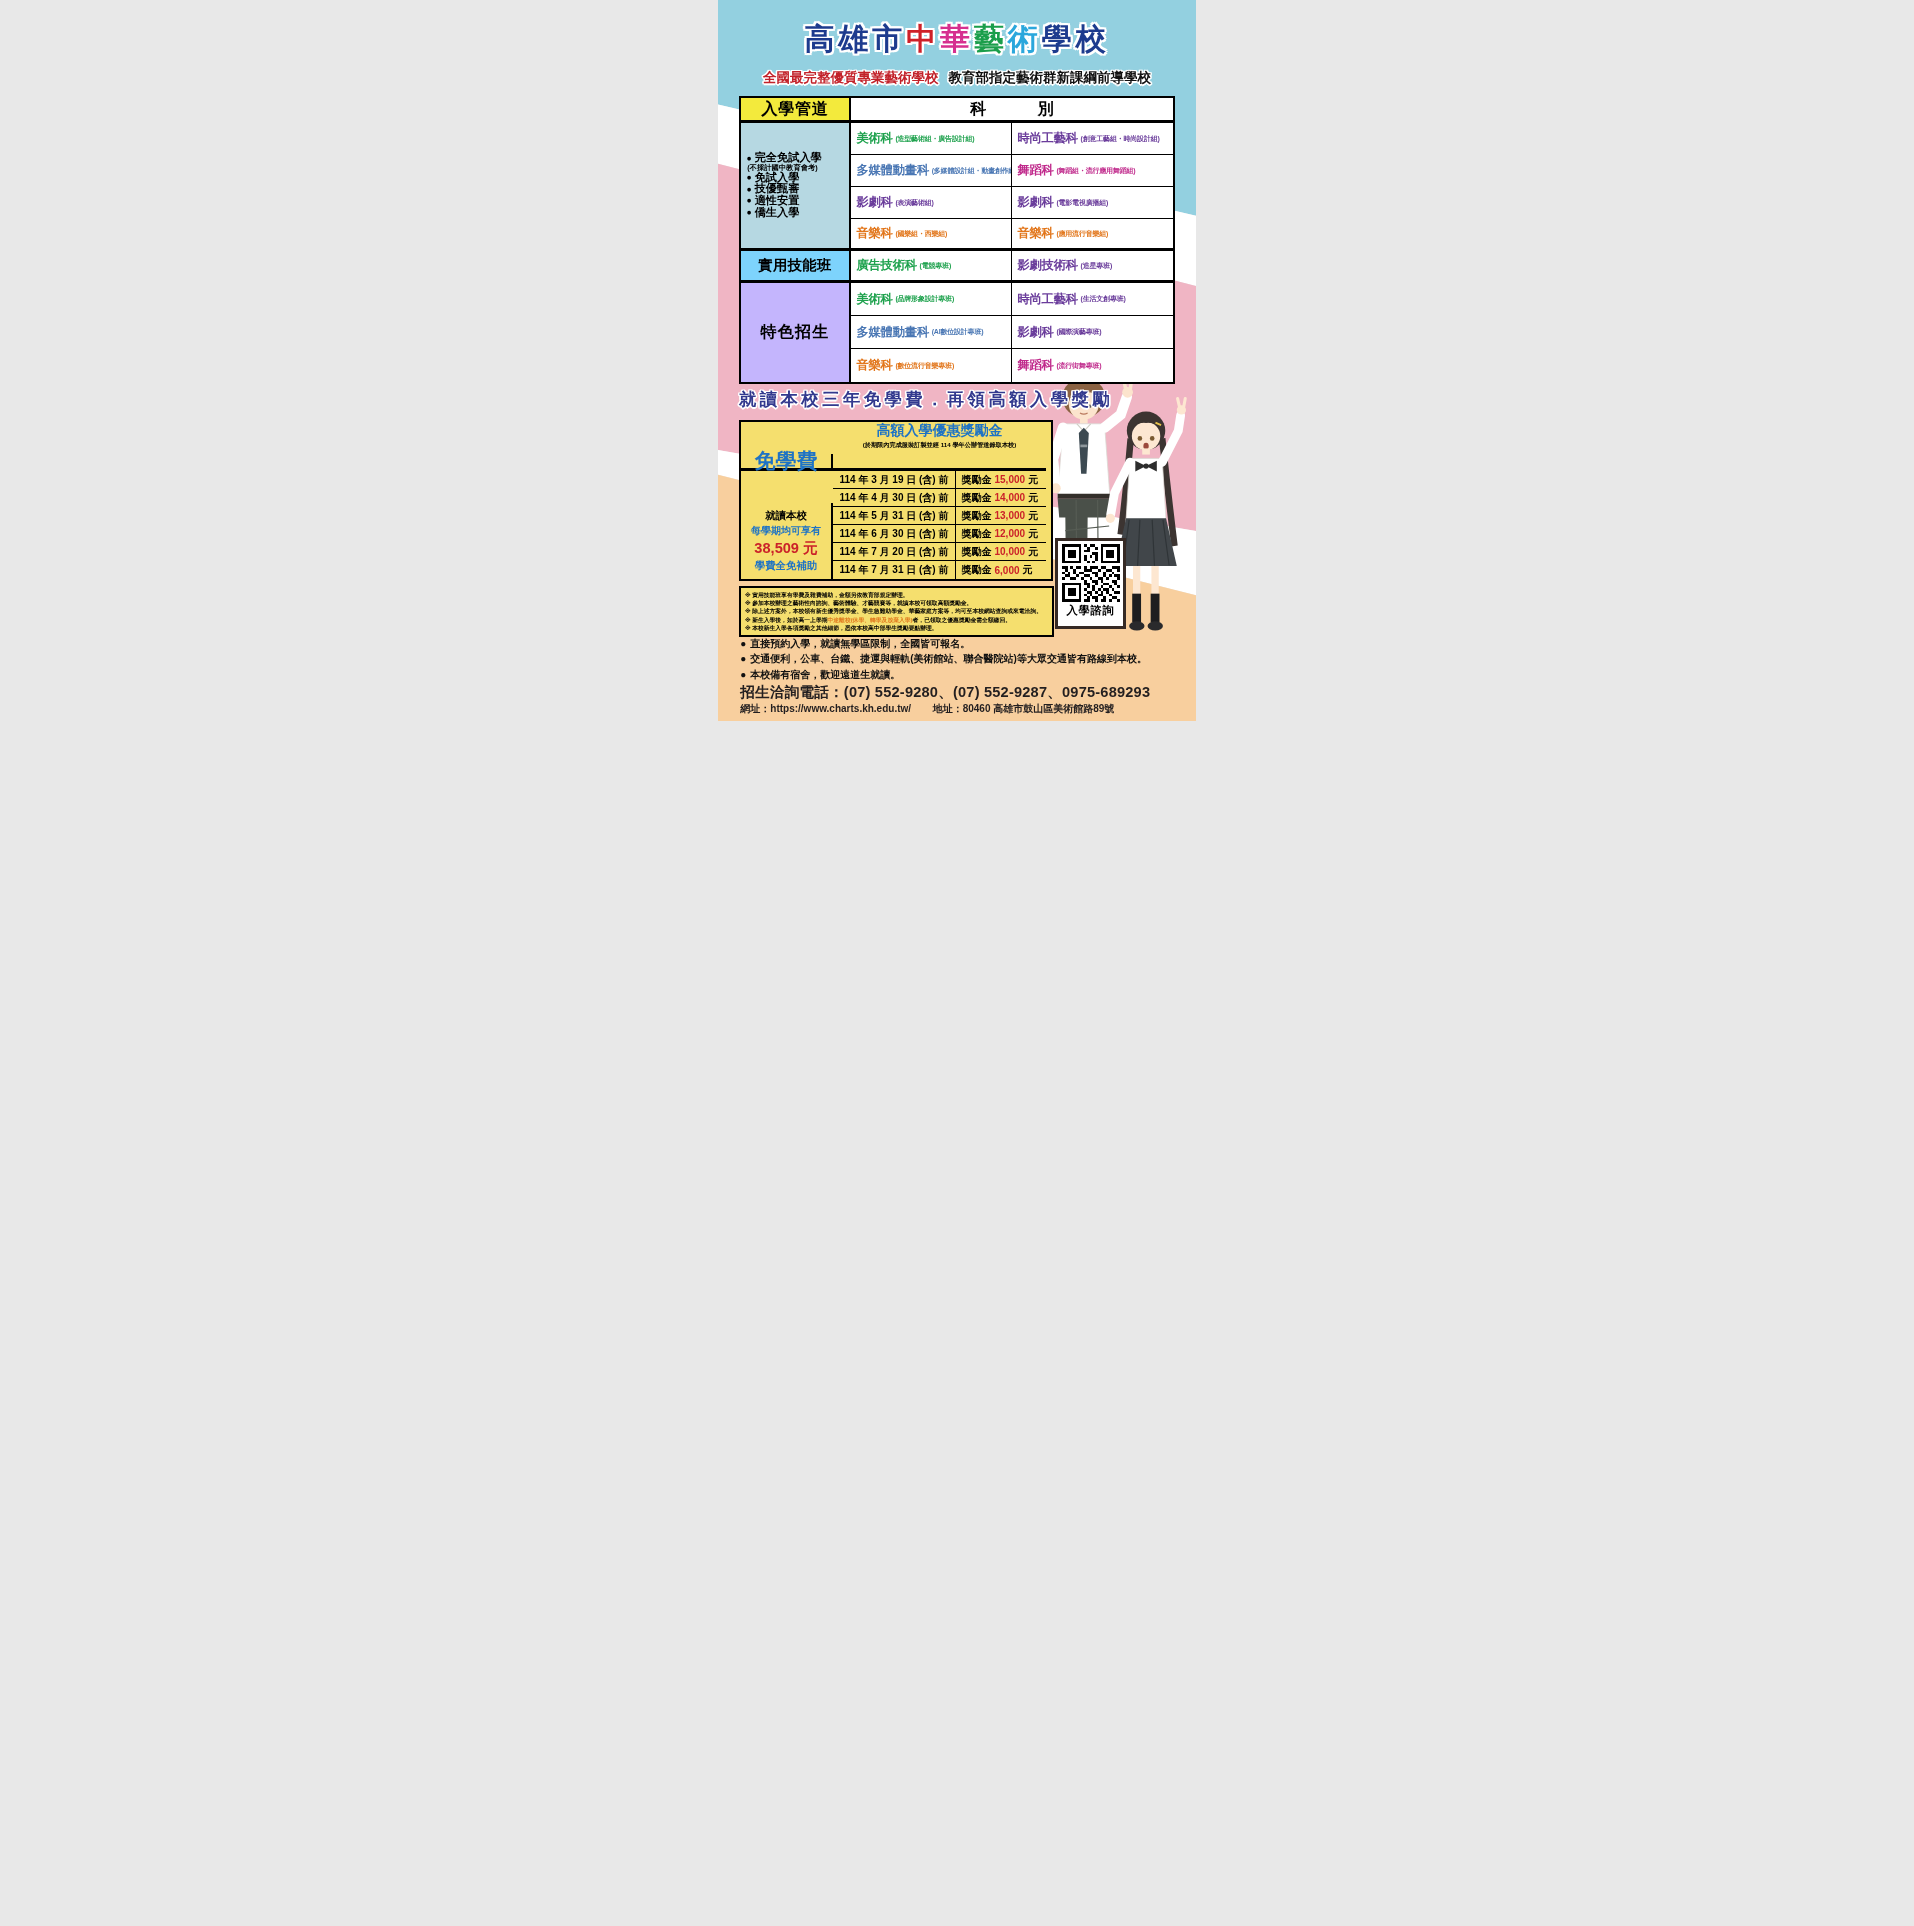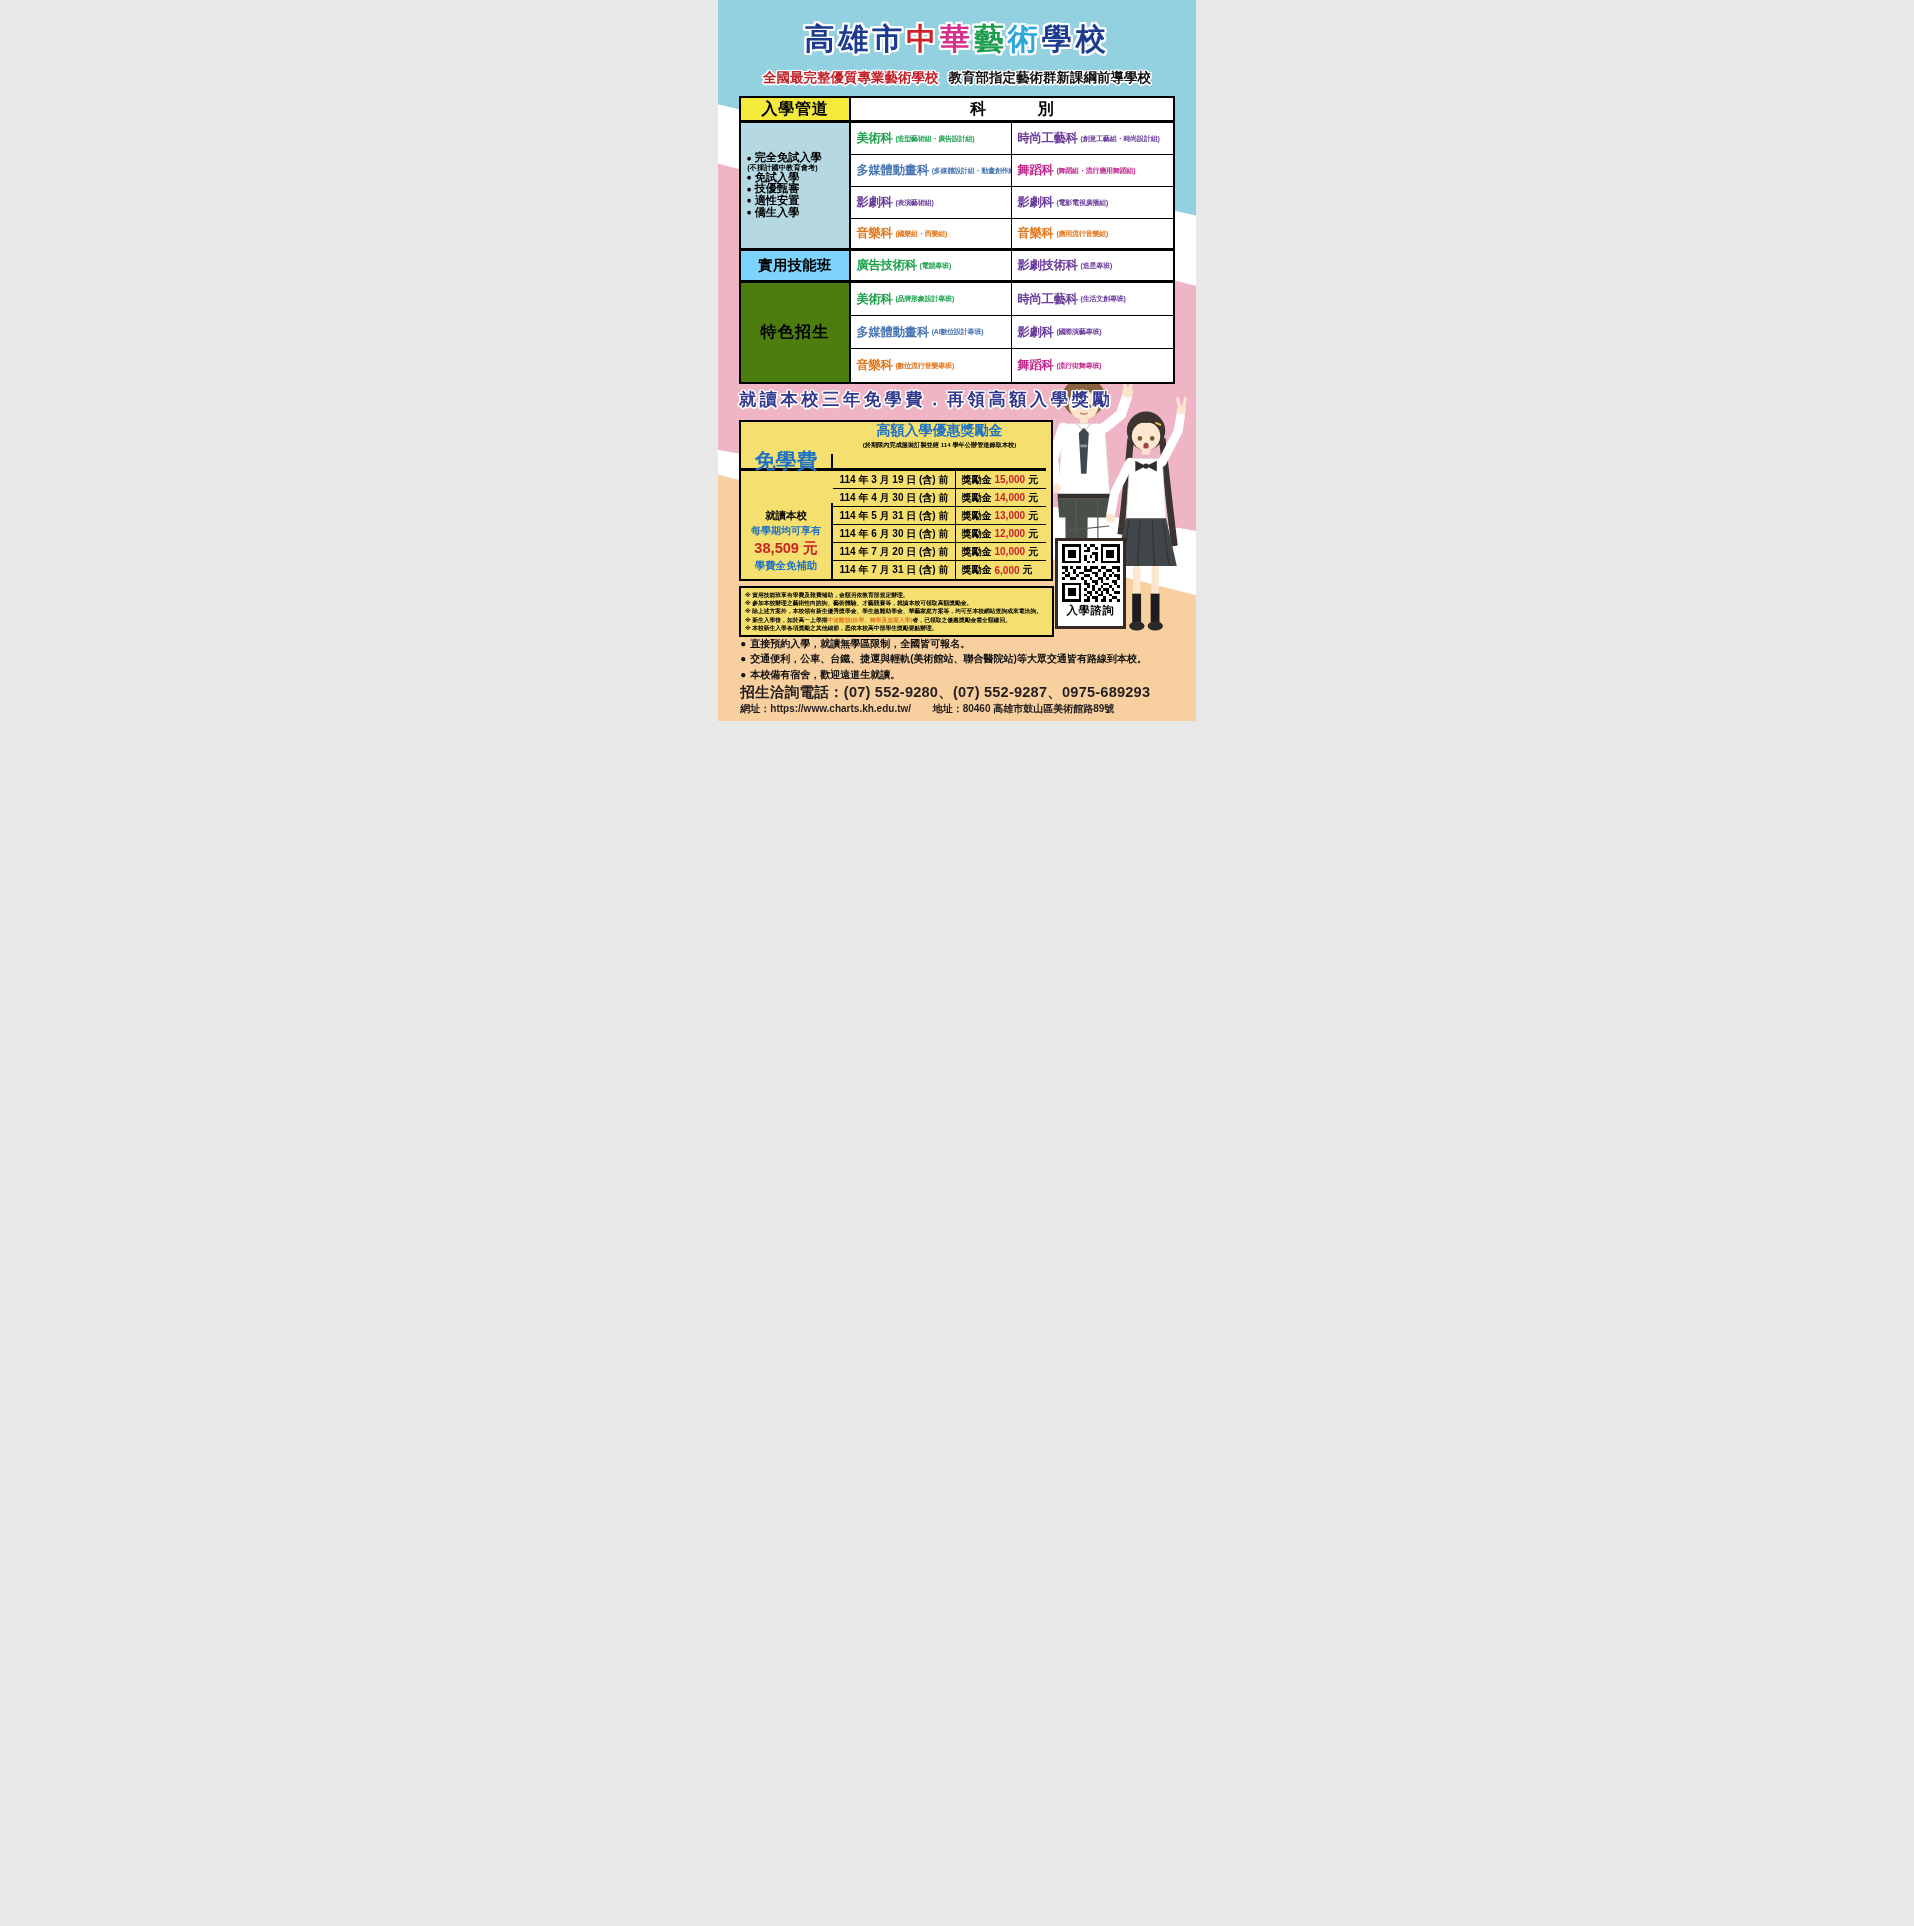--- a/index.html
+++ b/index.html
@@ -240,21 +240,21 @@
     <div class="cell col1 thick-b skill-label" style="grid-area: 6 / 1; background-color: #7dd3fc;">實用技能班</div>
     <div class="cell subj thick-b" style="grid-row:6;grid-column:2;">
       <span class="subj-title" style="color: rgb(31, 162, 78);">廣告技術科</span>
       <span class="subj-group" style="color: rgb(31, 162, 78);">(電競專班)</span>
     </div>
     <div class="cell subj lastcol thick-b" style="grid-row:6;grid-column:3;">
       <span class="subj-title" style="color: rgb(106, 60, 155);">影劇技術科</span>
       <span class="subj-group" style="color: rgb(106, 60, 155);">(造星專班)</span>
     </div>
 
-    <div class="cell col1 lastrow feature-label" style="grid-area: 7 / 1 / span 3; background-color: #4d7c0f;">特色招生</div>
+    <div class="cell col1 lastrow feature-label" style="grid-area: 7 / 1 / span 3; background-color: #c4b5fd;">特色招生</div>
     <div class="cell subj" style="grid-row:7;grid-column:2;">
       <span class="subj-title" style="color: rgb(31, 162, 78);">美術科</span>
       <span class="subj-group" style="color: rgb(31, 162, 78);">(品牌形象設計專班)</span>
     </div>
     <div class="cell subj lastcol" style="grid-row:7;grid-column:3;">
       <span class="subj-title" style="color: rgb(106, 60, 155);">時尚工藝科</span>
       <span class="subj-group" style="color: rgb(106, 60, 155);">(生活文創專班)</span>
     </div>
     <div class="cell subj" style="grid-row:8;grid-column:2;">
       <span class="subj-title" style="color: rgb(74, 119, 180);">多媒體動畫科</span>

